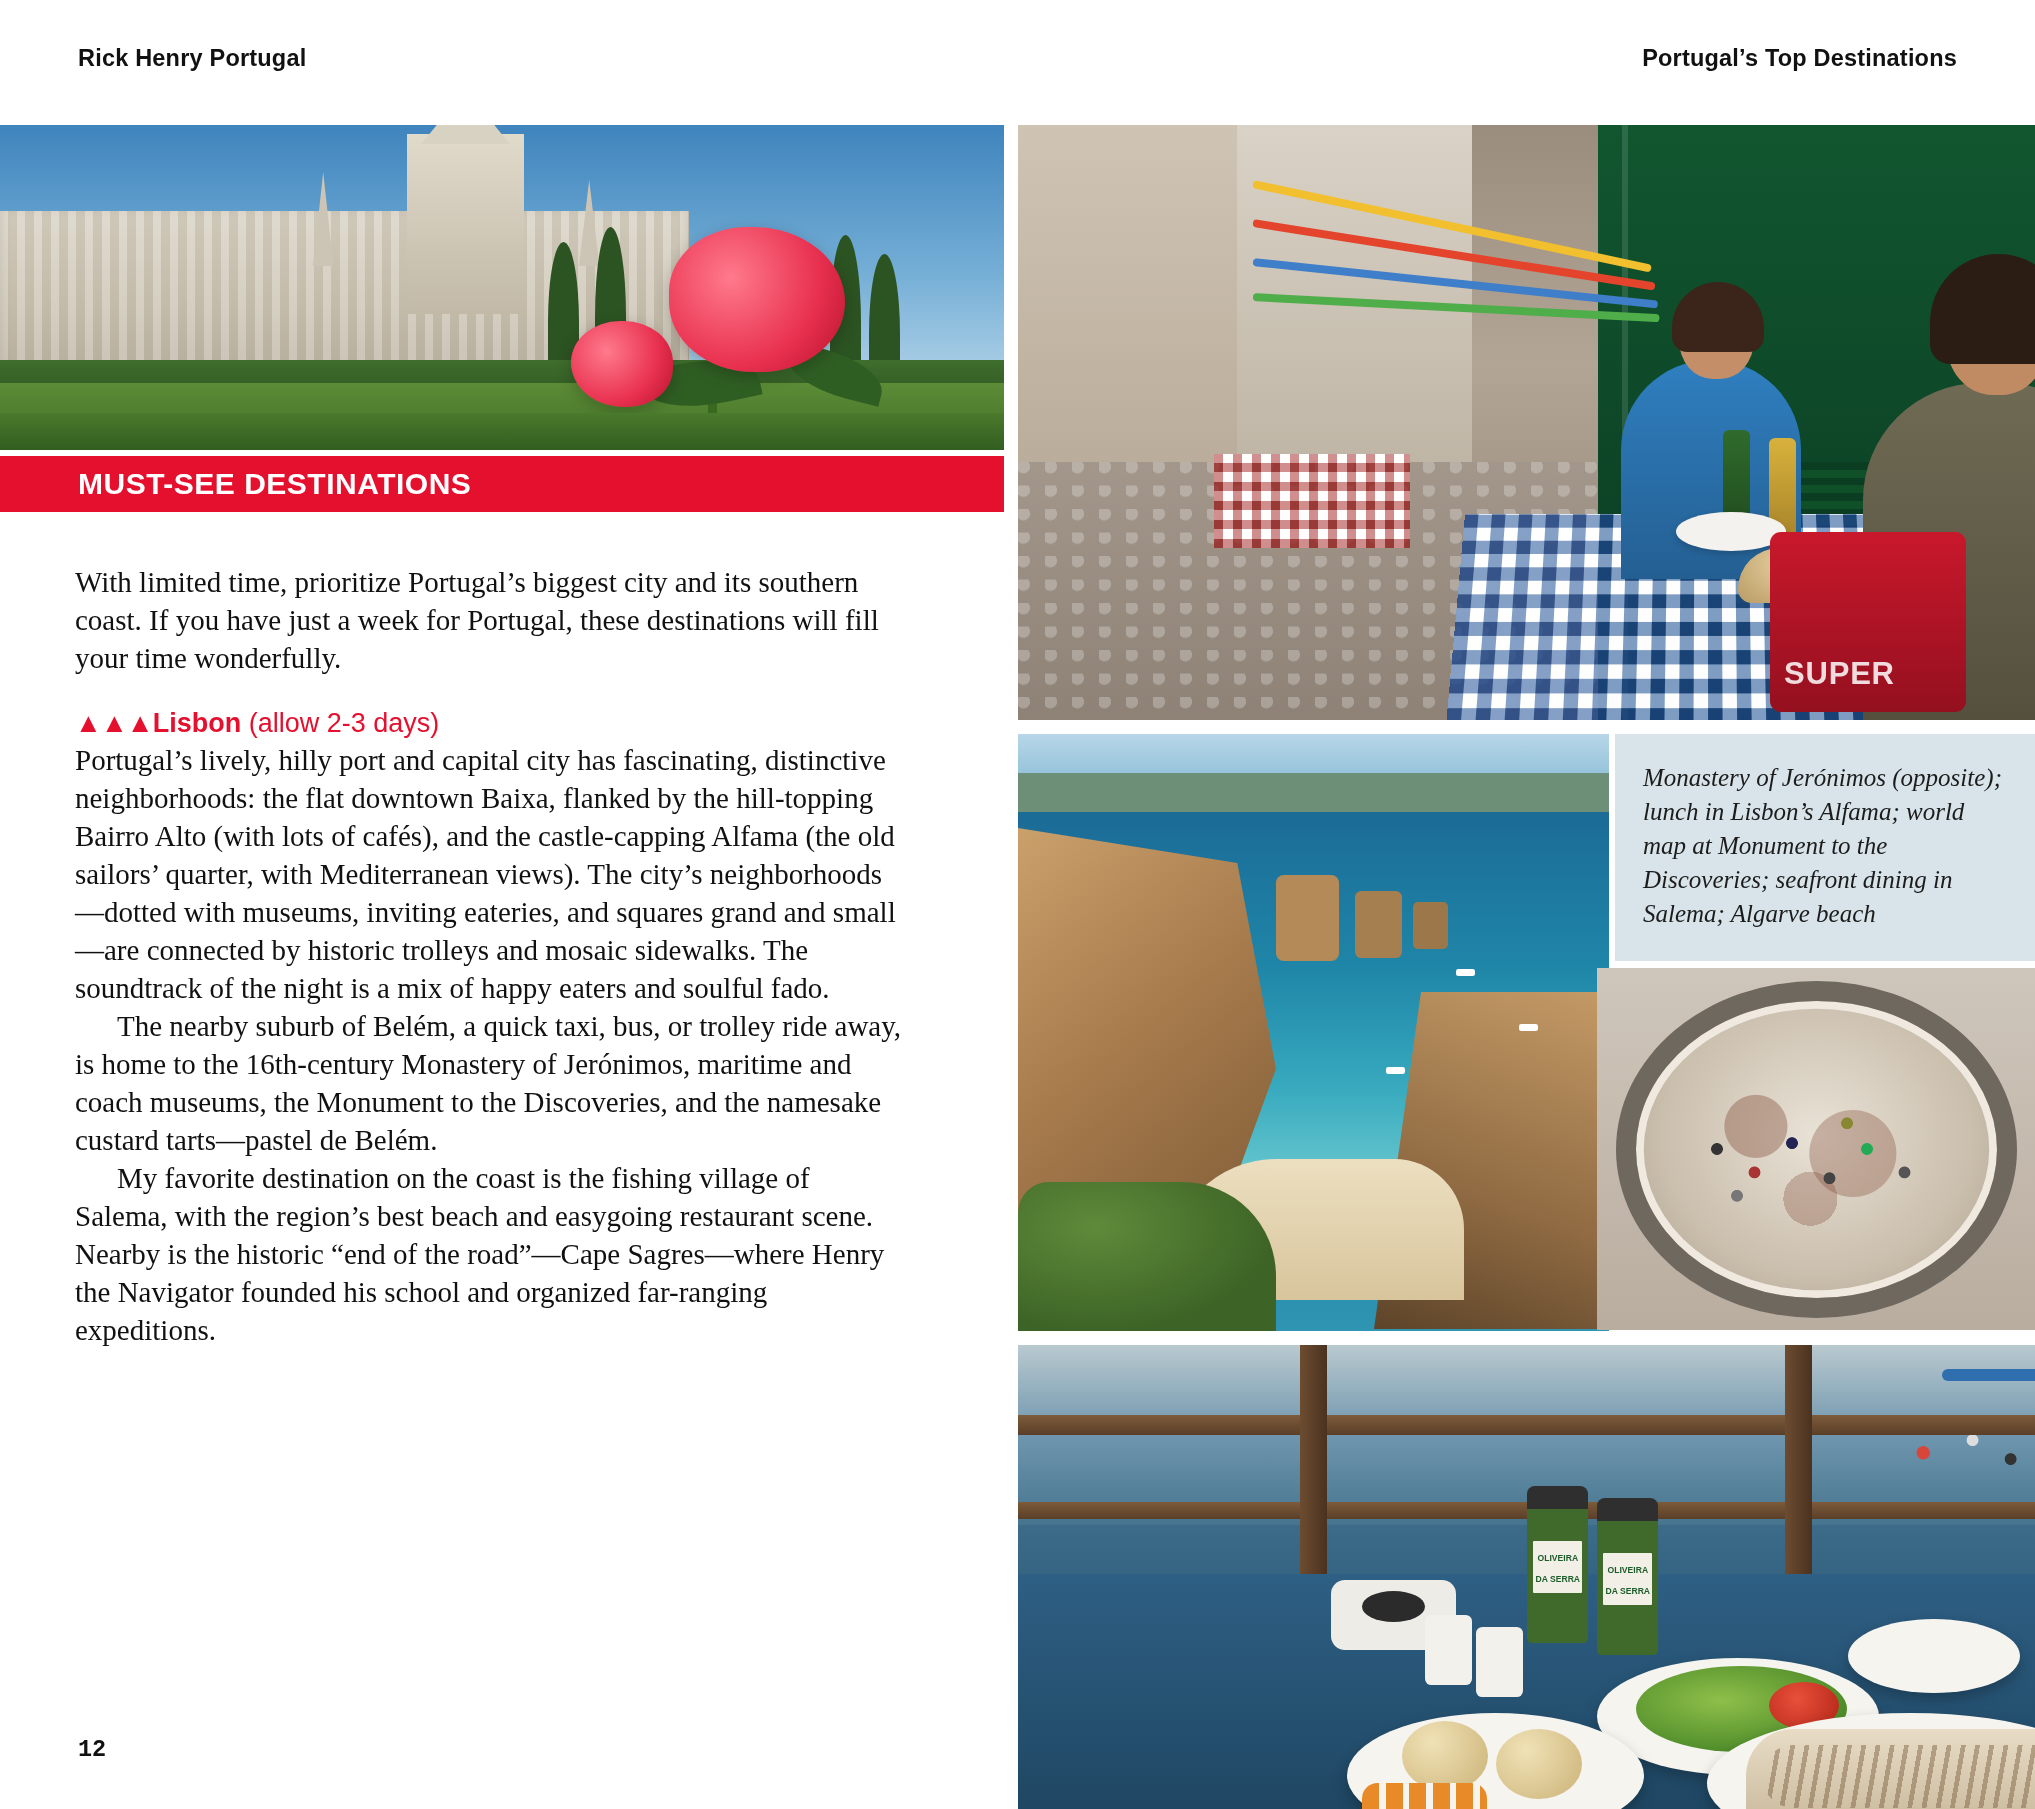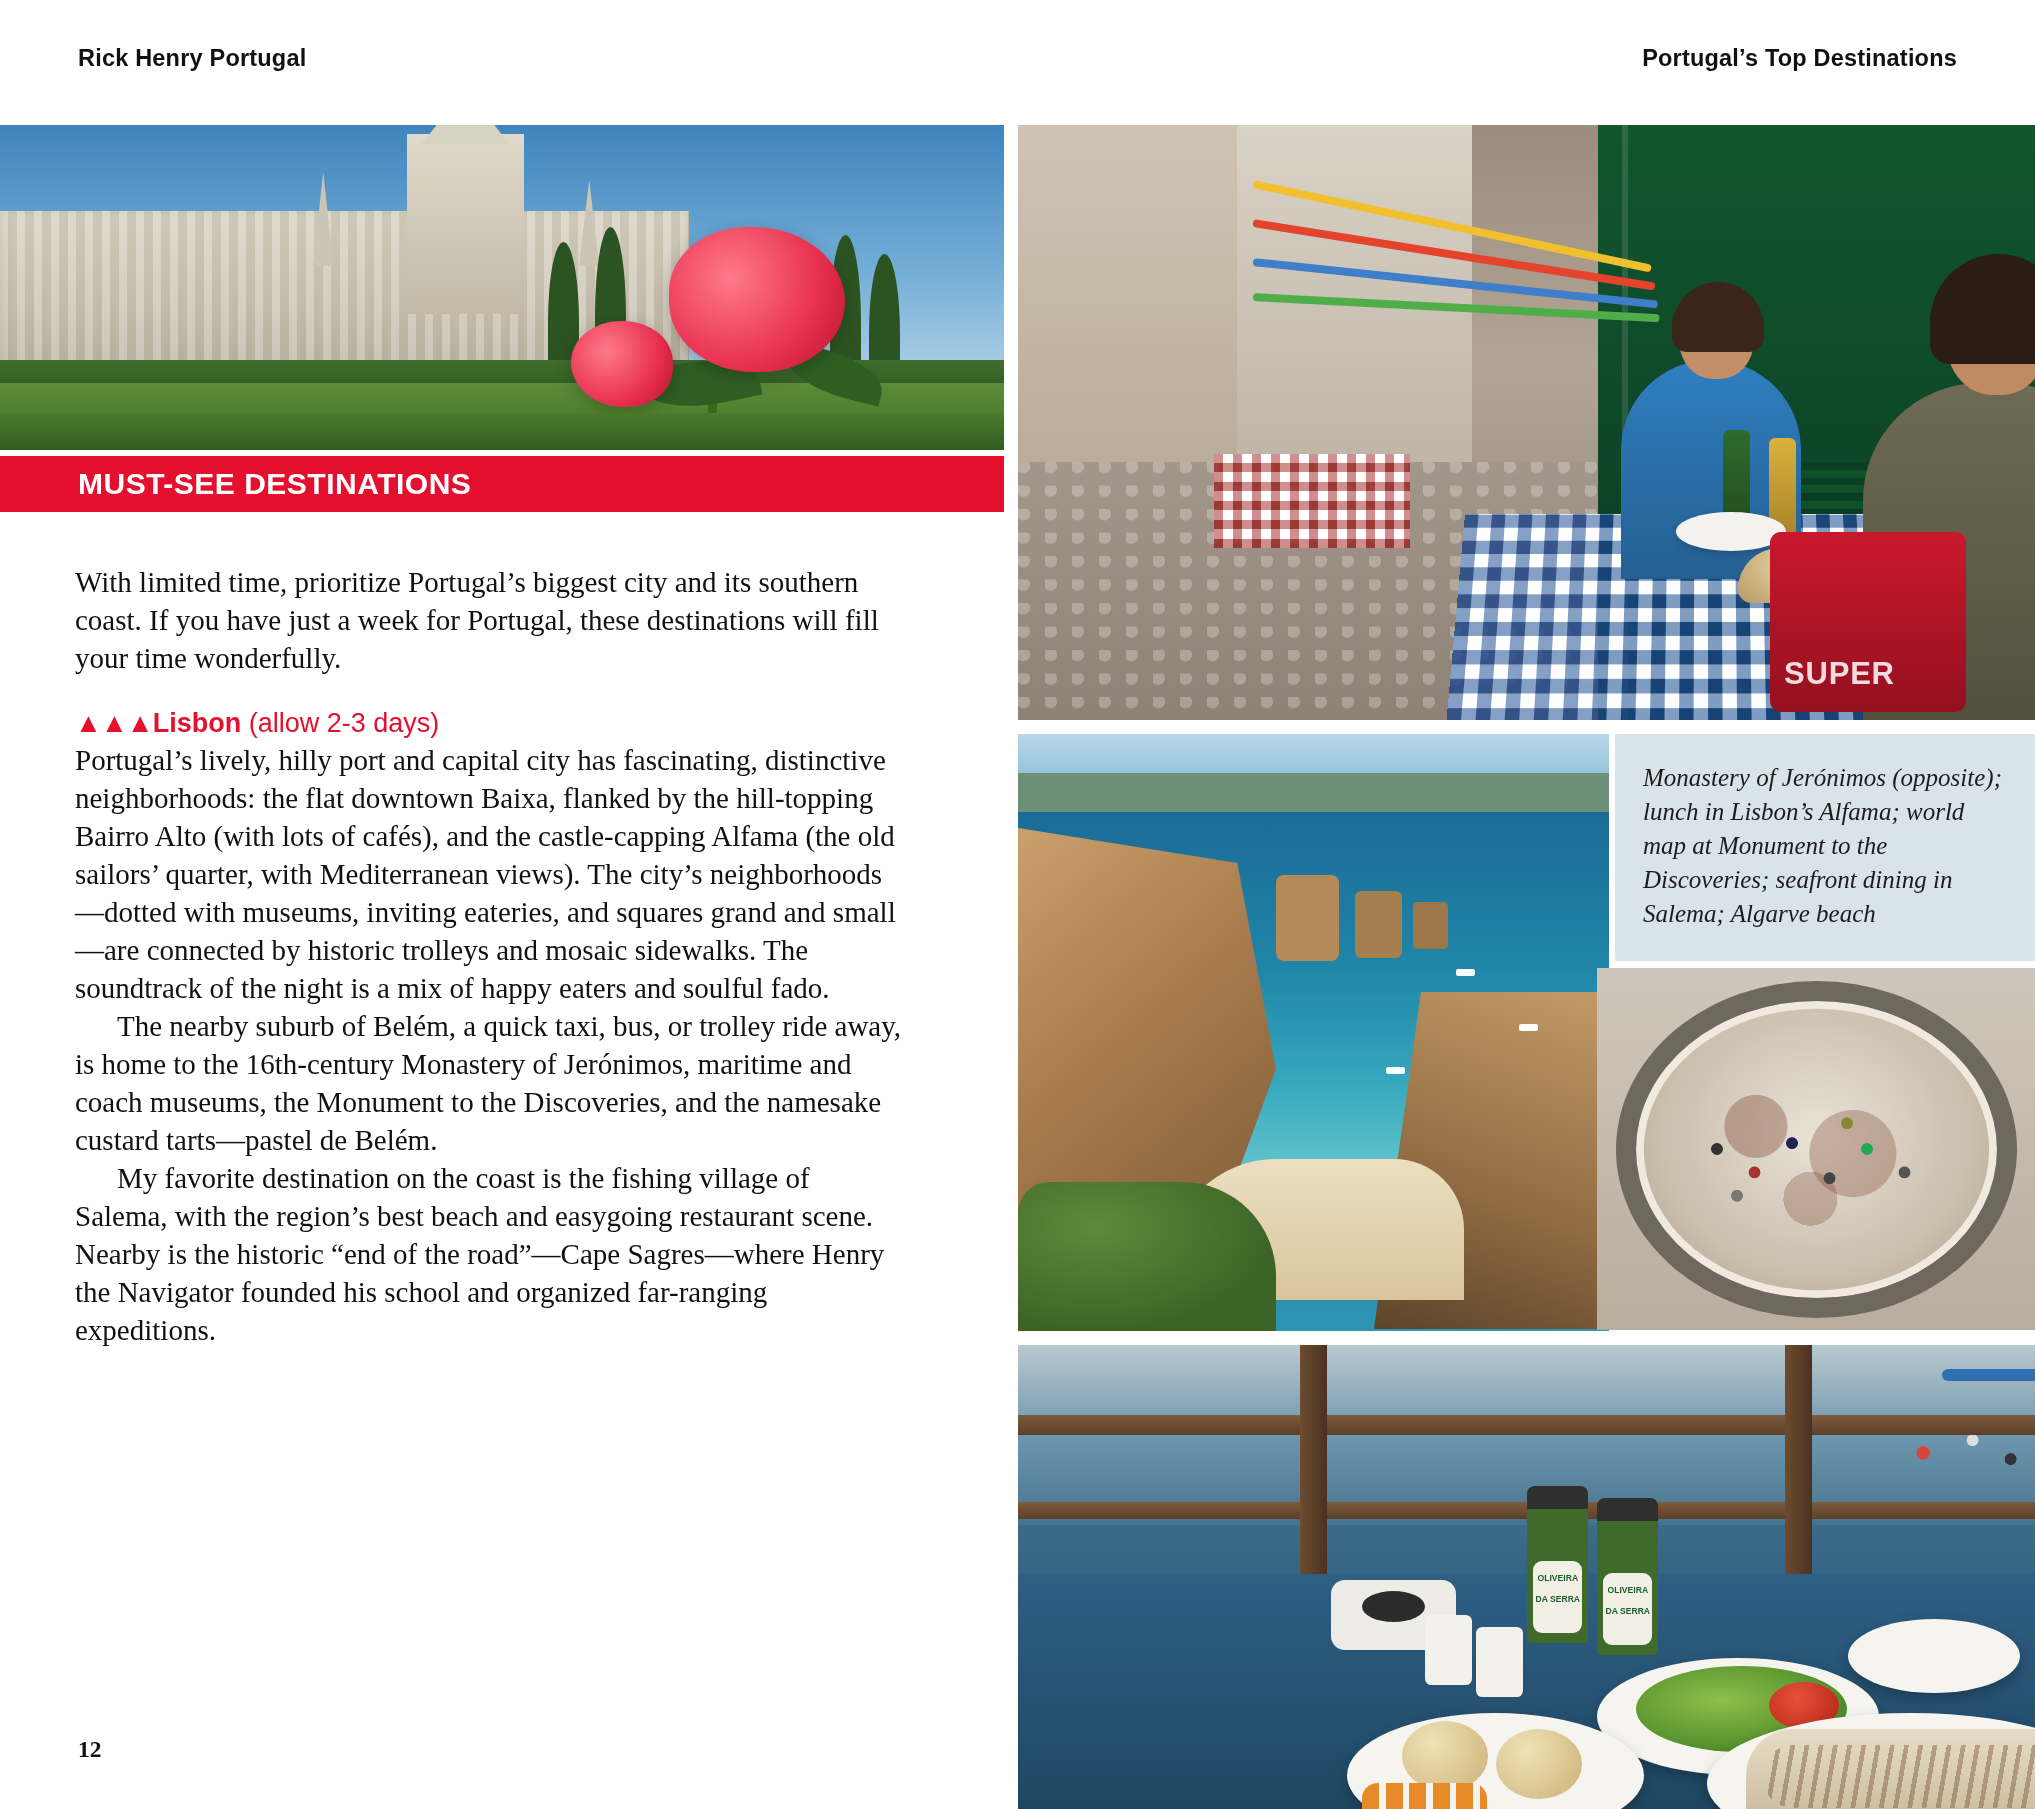--- a/index.html
+++ b/index.html
@@ -24,21 +24,21 @@
     letter-spacing: 0.2px;
   }
   .runhead.left  { left: 78px; }
   .runhead.right { right: 78px; }
 
   
   .folio {
     position: absolute;
     left: 78px;
     top: 1736px;
-    font-family: Liberation Serif, serif;
+    font-family: Liberation Mono, monospace;
     font-weight: bold;
     font-size: 23.5px;
     color: #111111;
   }
 
   
   .photo-monastery {
     position: absolute;
     left: 0px;
     top: 125px;
@@ -396,22 +396,22 @@
     position:absolute; left:0; bottom:0; width:100%; height:235px;
     background: linear-gradient(180deg,#2e5f84,#1f4763);
   }
   .oil-bottle {
     position:absolute; width: 61px; height: 157px; border-radius: 7.8px 7.8px 4.7px 4.7px;
     background: linear-gradient(180deg,#2f2f2f 0 23.5px, #3f6a2c 23.5px 100%);
   }
   .ob1 { left: 509px; top: 141px; }
   .ob2 { left: 579px; top: 153px; }
   .ob-label {
-    position:absolute; left: 6.3px; top: 55px; width: 49px; height: 72px;
-    background: #f2efe6; border-radius: 9px; margin-top: 20px;
+    position:absolute; left: 6.3px; top: 55px; width: 49px; height: 52px;
+    background: #f2efe6; border-radius: 1px;
   }
   .ob-label span {
     display:block; text-align:center; font-family:"Liberation Sans",sans-serif;
     font-size: 8.6px; font-weight:bold; color:#1d5c2b; margin-top: 12.5px; line-height: 9.4px;
   }
   .shaker {
     position:absolute; width: 47px; height: 70px; background: #f3f1ec; border-radius: 6.3px;
   }
   .sh1 { left: 407px; top: 270px; }
   .sh2 { left: 458px; top: 282px; }

